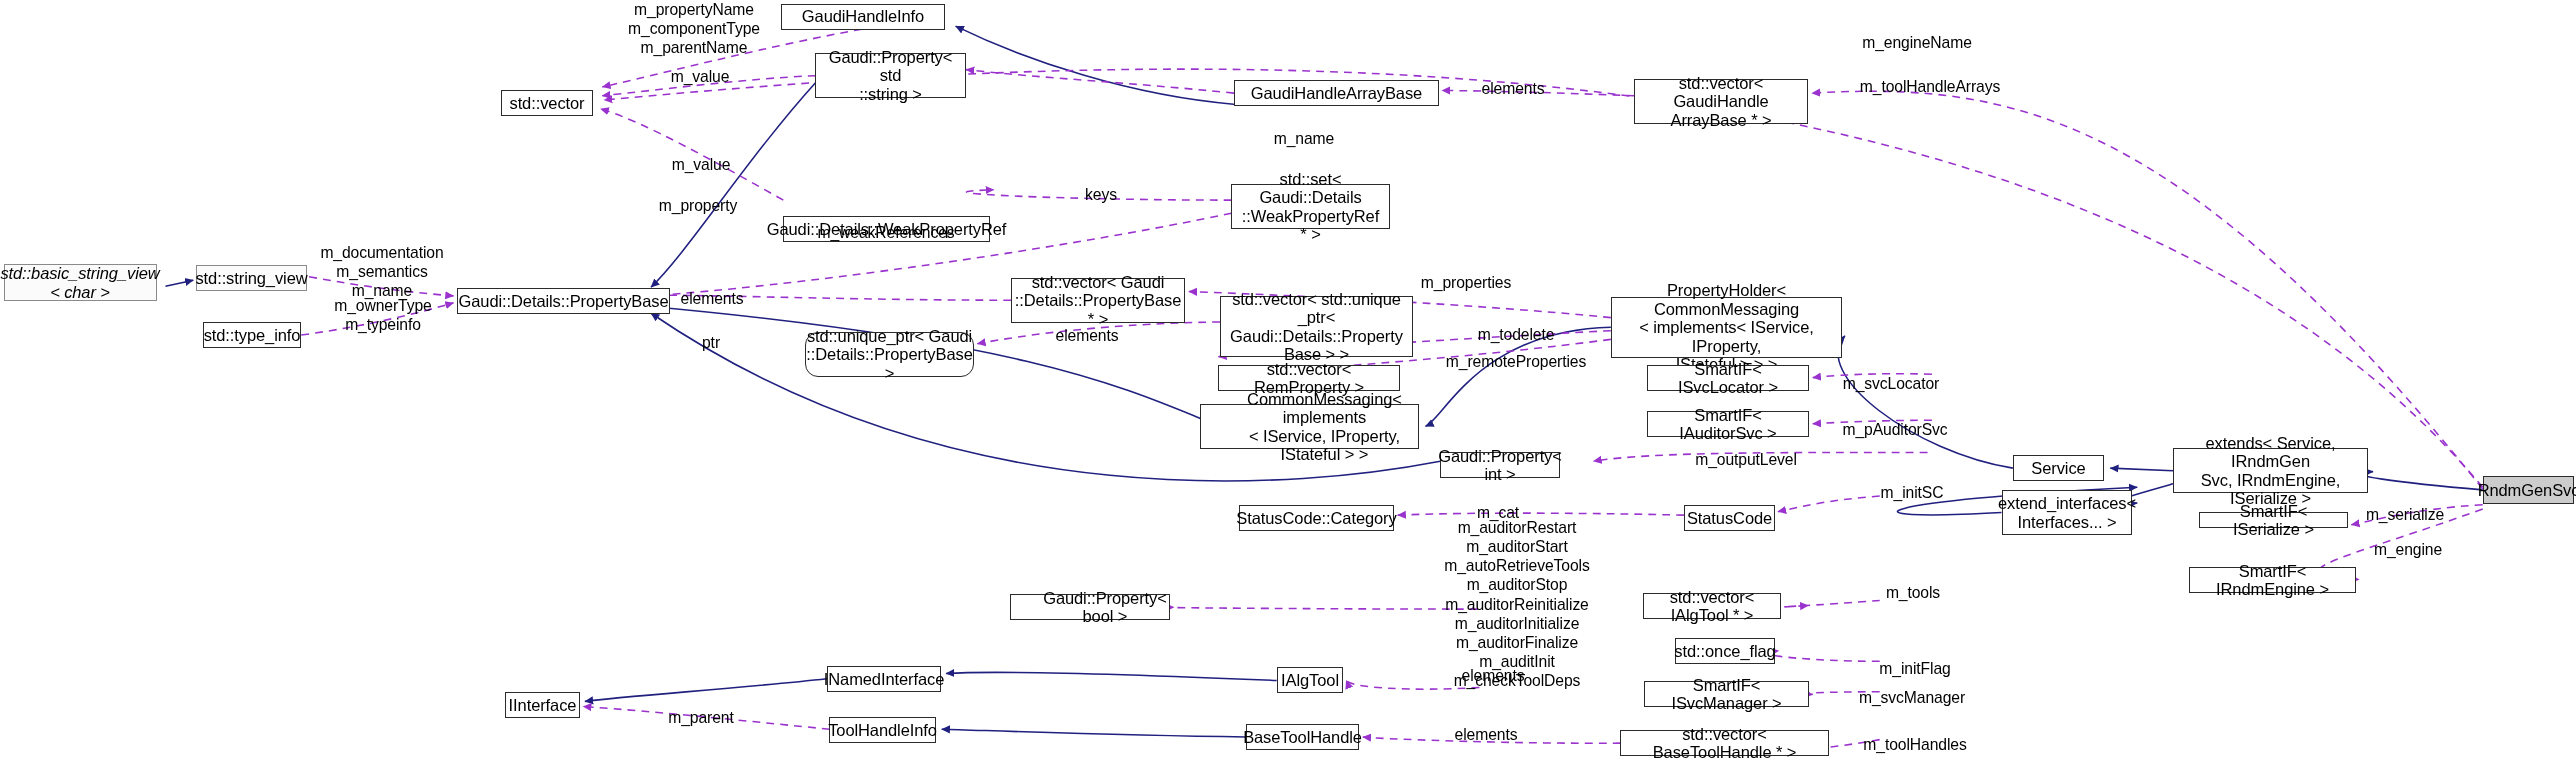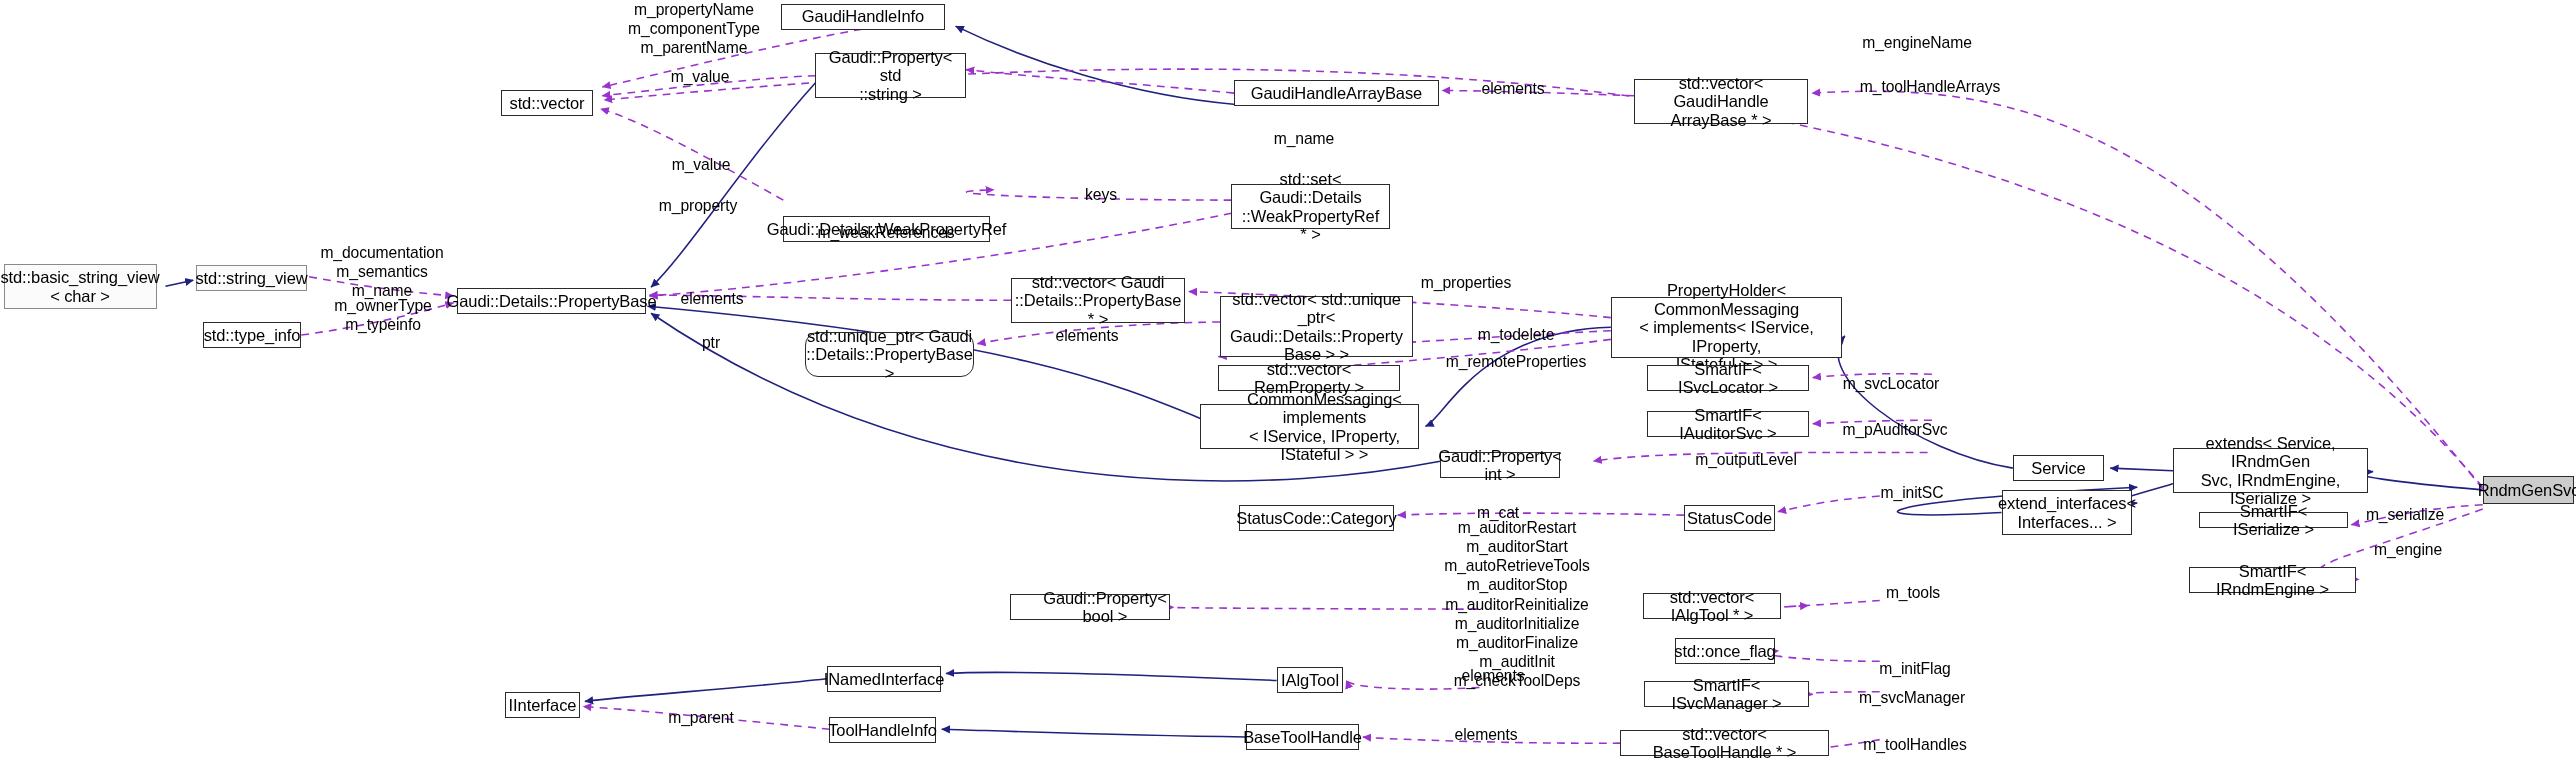--- a/index.html
+++ b/index.html
@@ -112,25 +112,25 @@
       <div class="node thick" style="left: 781px; top: 3.5px; width: 164px; height: 26px;">GaudiHandleInfo</div>
       <div class="node thick" style="left: 815px; top: 53px; width: 151px; height: 45px;">Gaudi::Property&lt; std
 ::string &gt;</div>
       <div class="node thick" style="left: 1234px; top: 80px; width: 205px; height: 26px;">GaudiHandleArrayBase</div>
       <div class="node thick" style="left: 1634px; top: 79px; width: 174px; height: 45px;">std::vector&lt; GaudiHandle
 ArrayBase * &gt;</div>
       <div class="node thick" style="left: 501px; top: 90px; width: 92px; height: 26px;">std::vector</div>
       <div class="node thick" style="left: 783px; top: 187px; width: 207px; height: 26px; margin-top: 29px;">Gaudi::Details::WeakPropertyRef</div>
       <div class="node thick" style="left: 1231px; top: 184px; width: 159px; height: 45px;">std::set&lt; Gaudi::Details
 ::WeakPropertyRef * &gt;</div>
-      <div class="node light" style="left: 3.5px; top: 264px; width: 153px; height: 45px;">std::basic_string_view
+      <div class="node light" style="left: 3.5px; top: 264px; width: 153px; height: 37px; font-style: italic;">std::basic_string_view
 &lt; char &gt;</div>
       <div class="node light" style="left: 196px; top: 265px; width: 111px; height: 26px;">std::string_view</div>
       <div class="node thick" style="left: 203px; top: 322px; width: 98px; height: 26px;">std::type_info</div>
-      <div class="node thick" style="left: 457px; top: 288px; width: 189px; height: 26px;">Gaudi::Details::PropertyBase</div>
+      <div class="node thick" style="left: 457px; top: 288px; width: 213px; height: 26px;">Gaudi::Details::PropertyBase</div>
       <div class="node thick" style="left: 1011px; top: 278px; width: 174px; height: 45px;">std::vector&lt; Gaudi
 ::Details::PropertyBase * &gt;</div>
       <div class="node thick" style="left: 1220px; top: 296px; width: 193px; height: 61px;">std::vector&lt; std::unique
 _ptr&lt; Gaudi::Details::Property
 Base &gt; &gt;</div>
       <div class="node thick" style="left: 1611px; top: 297px; width: 231px; height: 61px;">PropertyHolder&lt; CommonMessaging
 &lt; implements&lt; IService, IProperty,
 IStateful &gt; &gt; &gt;</div>
       <div class="node thick" style="left: 805px; top: 332px; width: 169px; height: 45px; border-radius: 13px;">std::unique_ptr&lt; Gaudi
 ::Details::PropertyBase &gt;</div>

